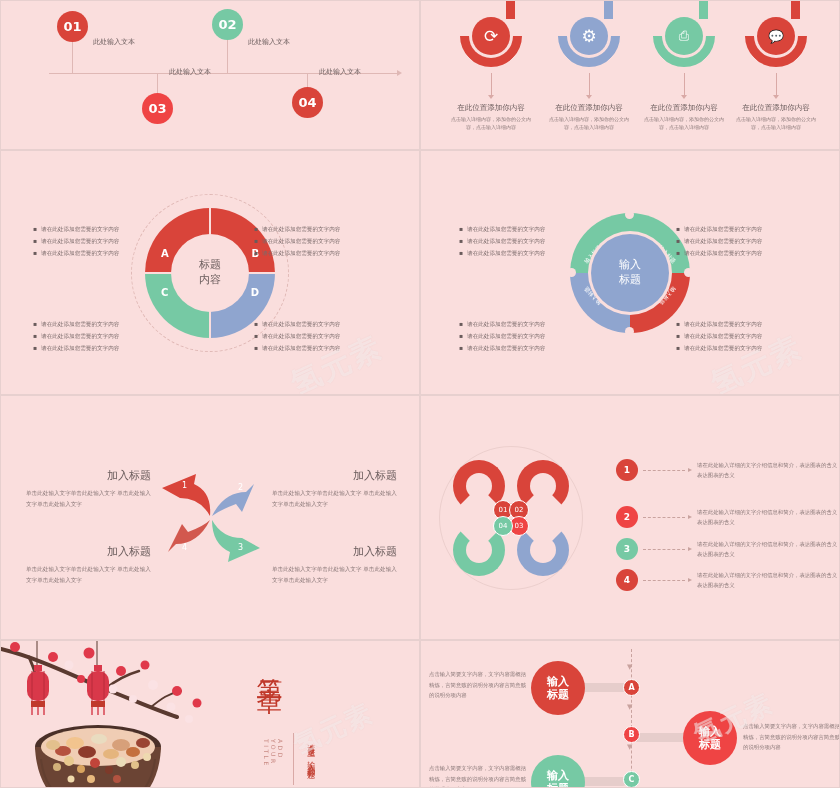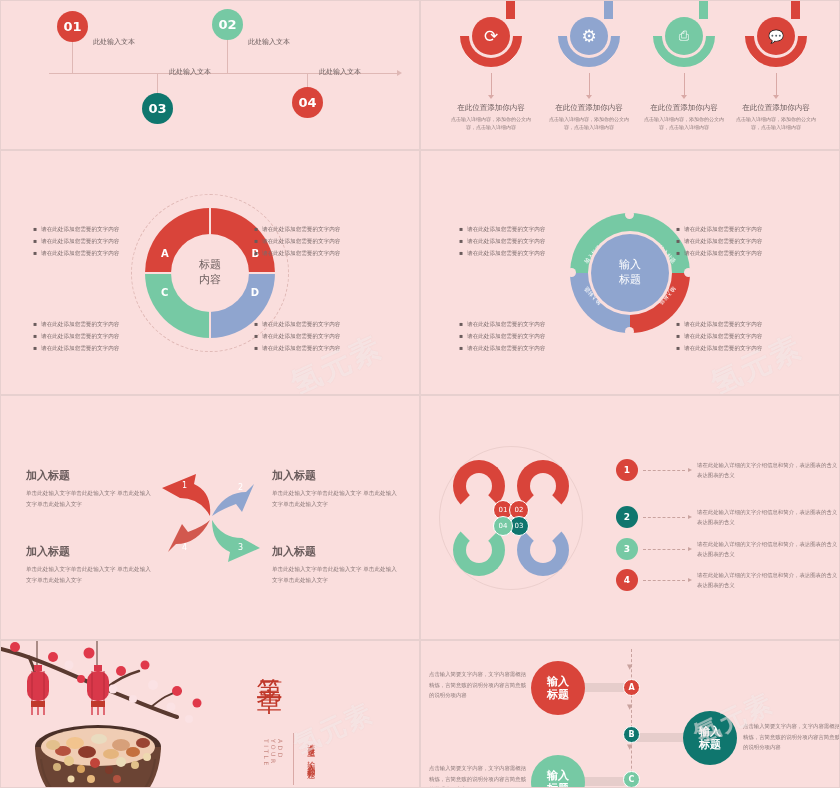--- a/index.html
+++ b/index.html
@@ -33,21 +33,21 @@
   .wm2{ right:30px; bottom:30px; font-size:30px; }
 
   
   .chip{
     border-radius:50%;
     display:flex; align-items:center; justify-content:center;
     color:#fff; font-weight:bold;
   }
   .red{background:#d9443a;}
   .grn{background:#76c9a4;}
-  .blu{background:#0f766e;}
+  .blu{background:#ef4444;}
 
   
   .s1 .axis{ position:absolute; left:48px; top:72px; width:350px; height:1px; background:#dfb8b5; }
   .s1 .arrow{ position:absolute; left:396px; top:69px; width:0;height:0;
     border-left:5px solid #dfb8b5; border-top:3px solid transparent; border-bottom:3px solid transparent;}
   .s1 .stem{ position:absolute; width:1px; background:#dfb8b5; }
   .s1 .node{ position:absolute; width:31px;height:31px; font-size:13px; }
   .s1 .lbl{ position:absolute; font-size:7px; color:#6a5c5c; white-space:nowrap; }
 
   
@@ -100,21 +100,21 @@
   .pz .core{position:absolute;left:21px;top:21px;width:78px;height:78px;border-radius:50%;
     background:#8fa5cf;display:flex;flex-direction:column;align-items:center;justify-content:center;
     color:#fff;font-size:11px;line-height:1.35;box-shadow:0 0 0 3px #fadedd;}
   .pz .tab{position:absolute;width:9px;height:9px;border-radius:50%;background:#fadedd;}
   .pz .slabel{position:absolute;font-size:5.5px;color:#fff;white-space:nowrap;}
 
   
   .pw{ position:absolute; left:50%;top:50%;transform:translate(-50%,-50%);width:120px;height:120px;}
   .pw svg{display:block;}
   .cap{ position:absolute; width:125px;}
-  .cap h4{font-size:11px;color:#6a5c5c;font-weight:bold;text-align:left;margin-bottom:5px;}
+  .cap h4{font-size:11px;color:#6a5c5c;font-weight:normal;text-align:right;margin-bottom:5px;}
   .cap p{font-size:5.6px;color:#8a7878;line-height:1.9;}
 
   
   .fr{ position:absolute; left:30px; top:50%; transform:translateY(-50%); width:120px;height:120px;}
   .fr .out{position:absolute;inset:-12px;border:1px solid #eccfcd;border-radius:50%;}
   .ringlet{position:absolute;width:52px;height:52px;border-radius:50%;border:13px solid #d9443a;}
   .ringlet.a{left:2px;top:2px;border-bottom-color:transparent;}
   .ringlet.b{right:2px;top:2px;border-bottom-color:transparent;}
   .ringlet.c{left:2px;bottom:2px;border-top-color:transparent;border-color:#76c9a4;border-top-color:transparent;}
   .ringlet.d{right:2px;bottom:2px;border-color:#8fa5cf;border-top-color:transparent;}

